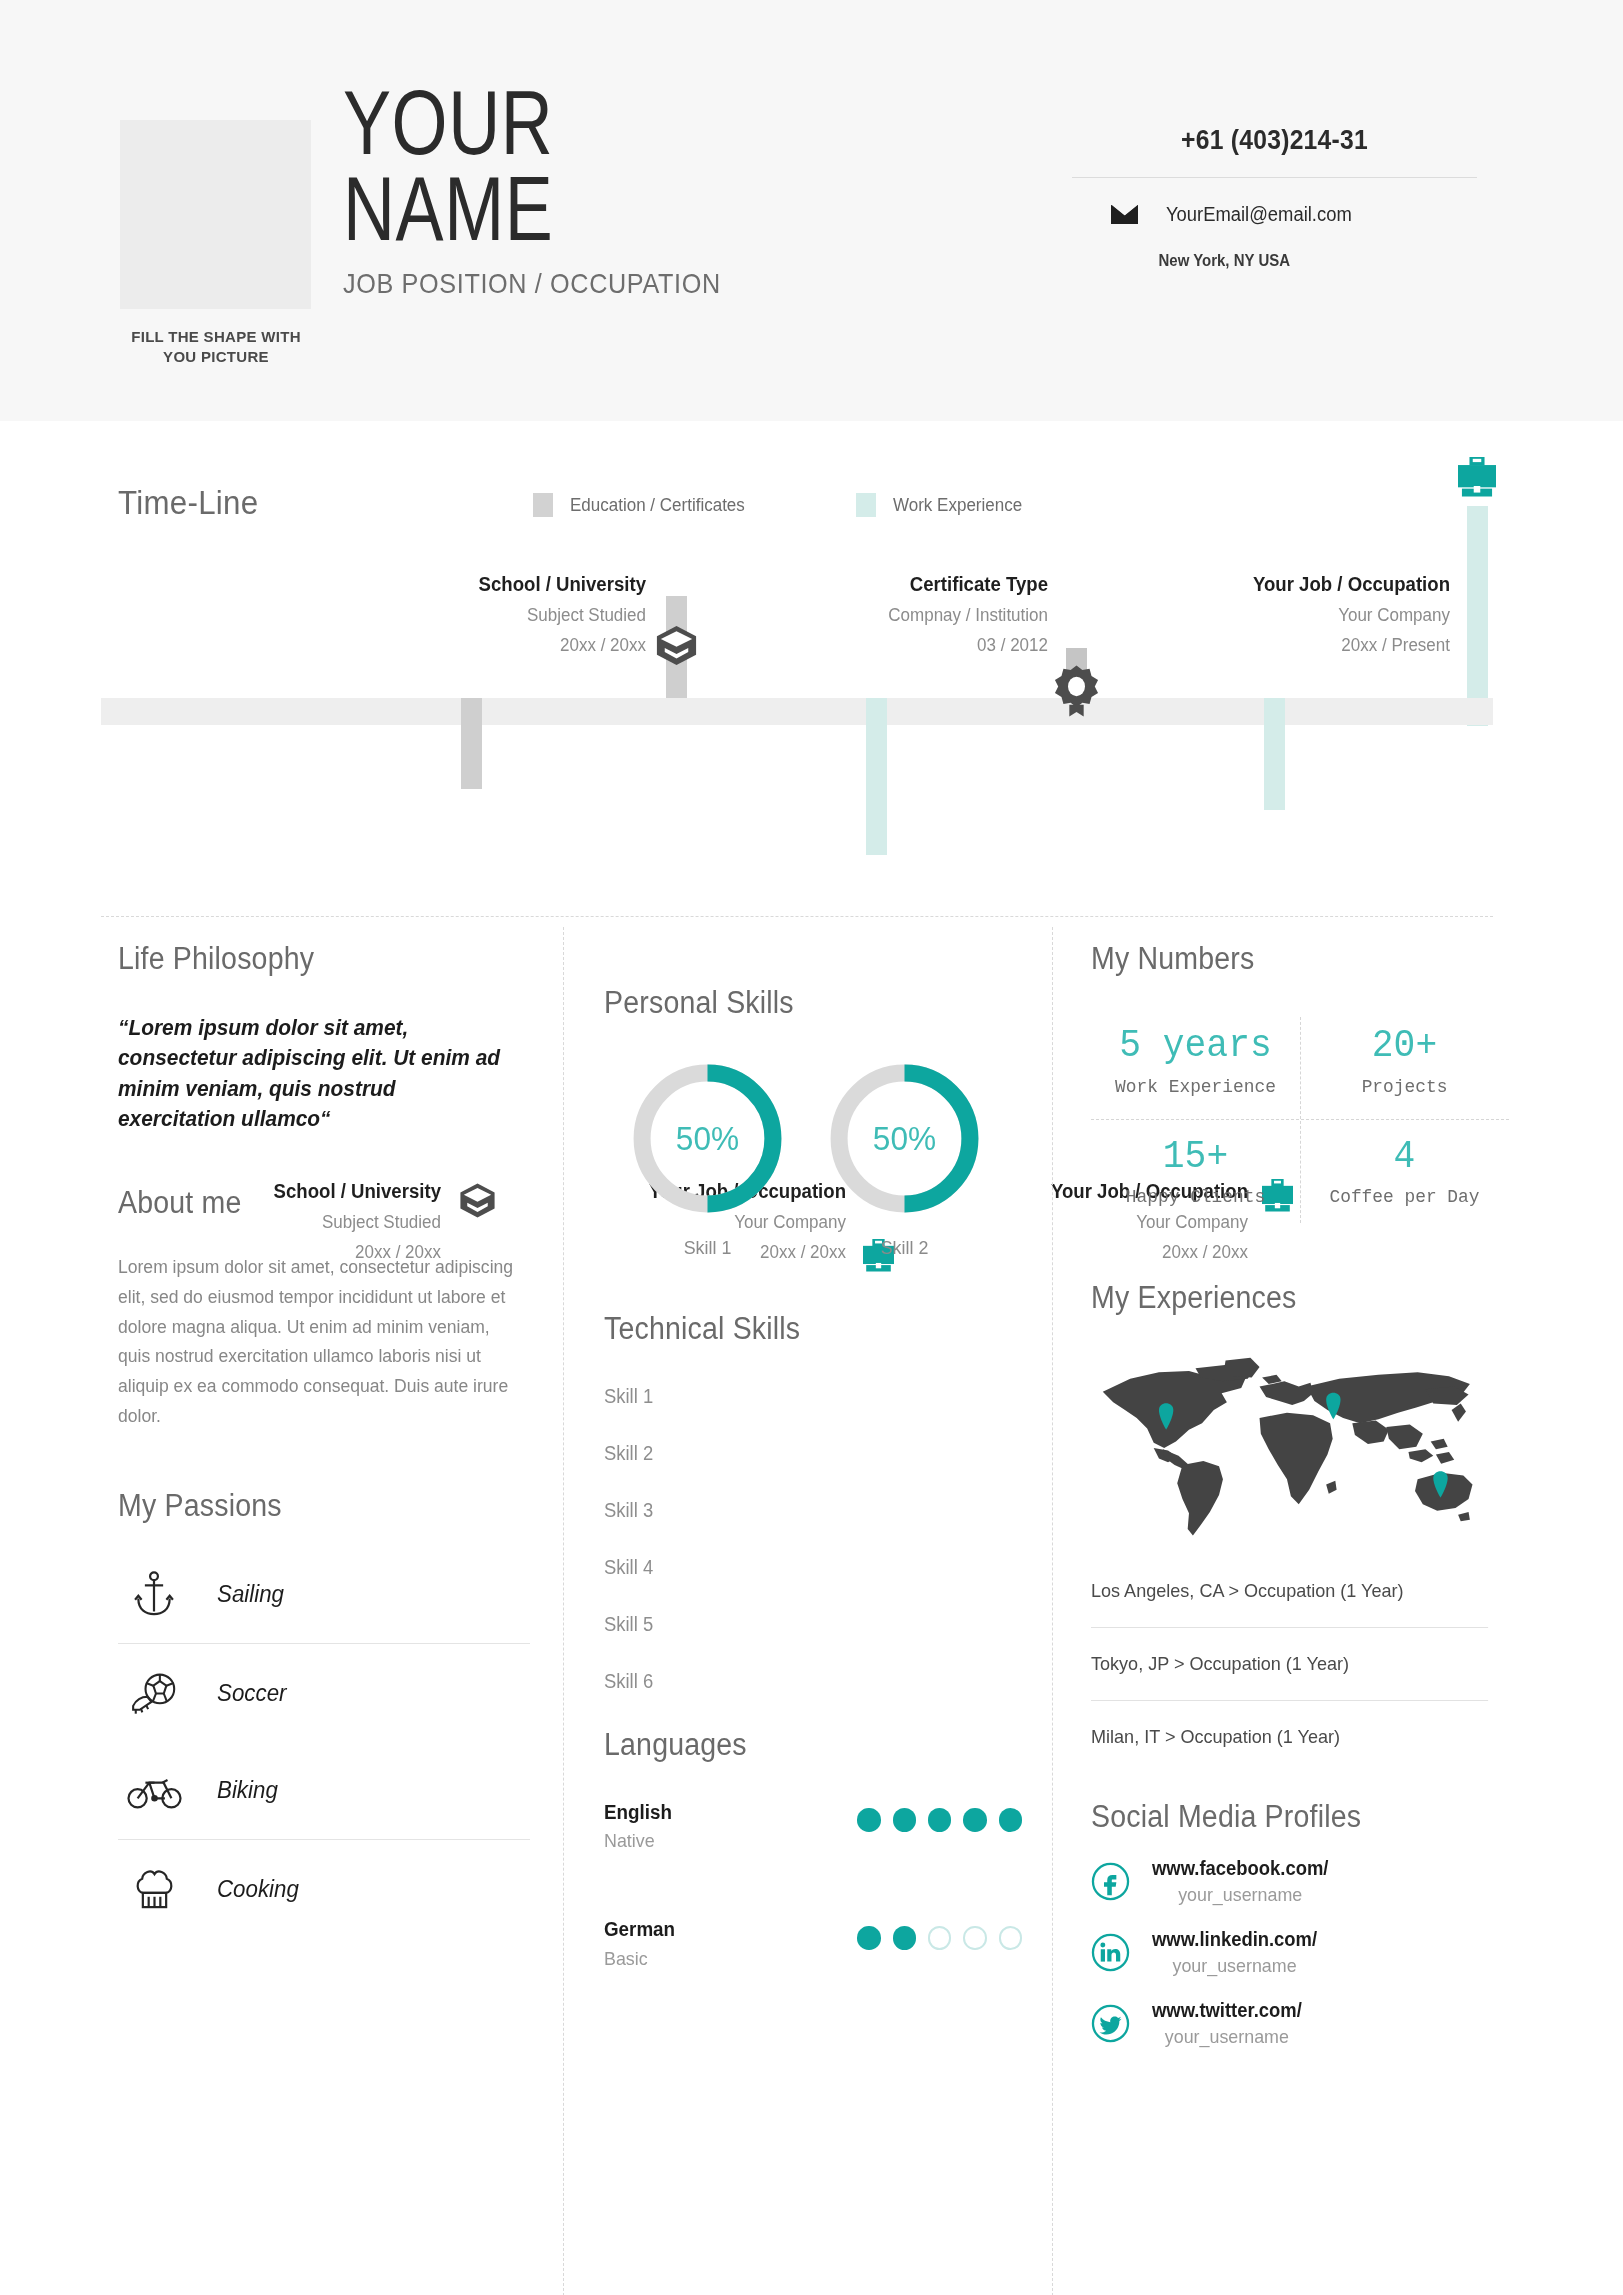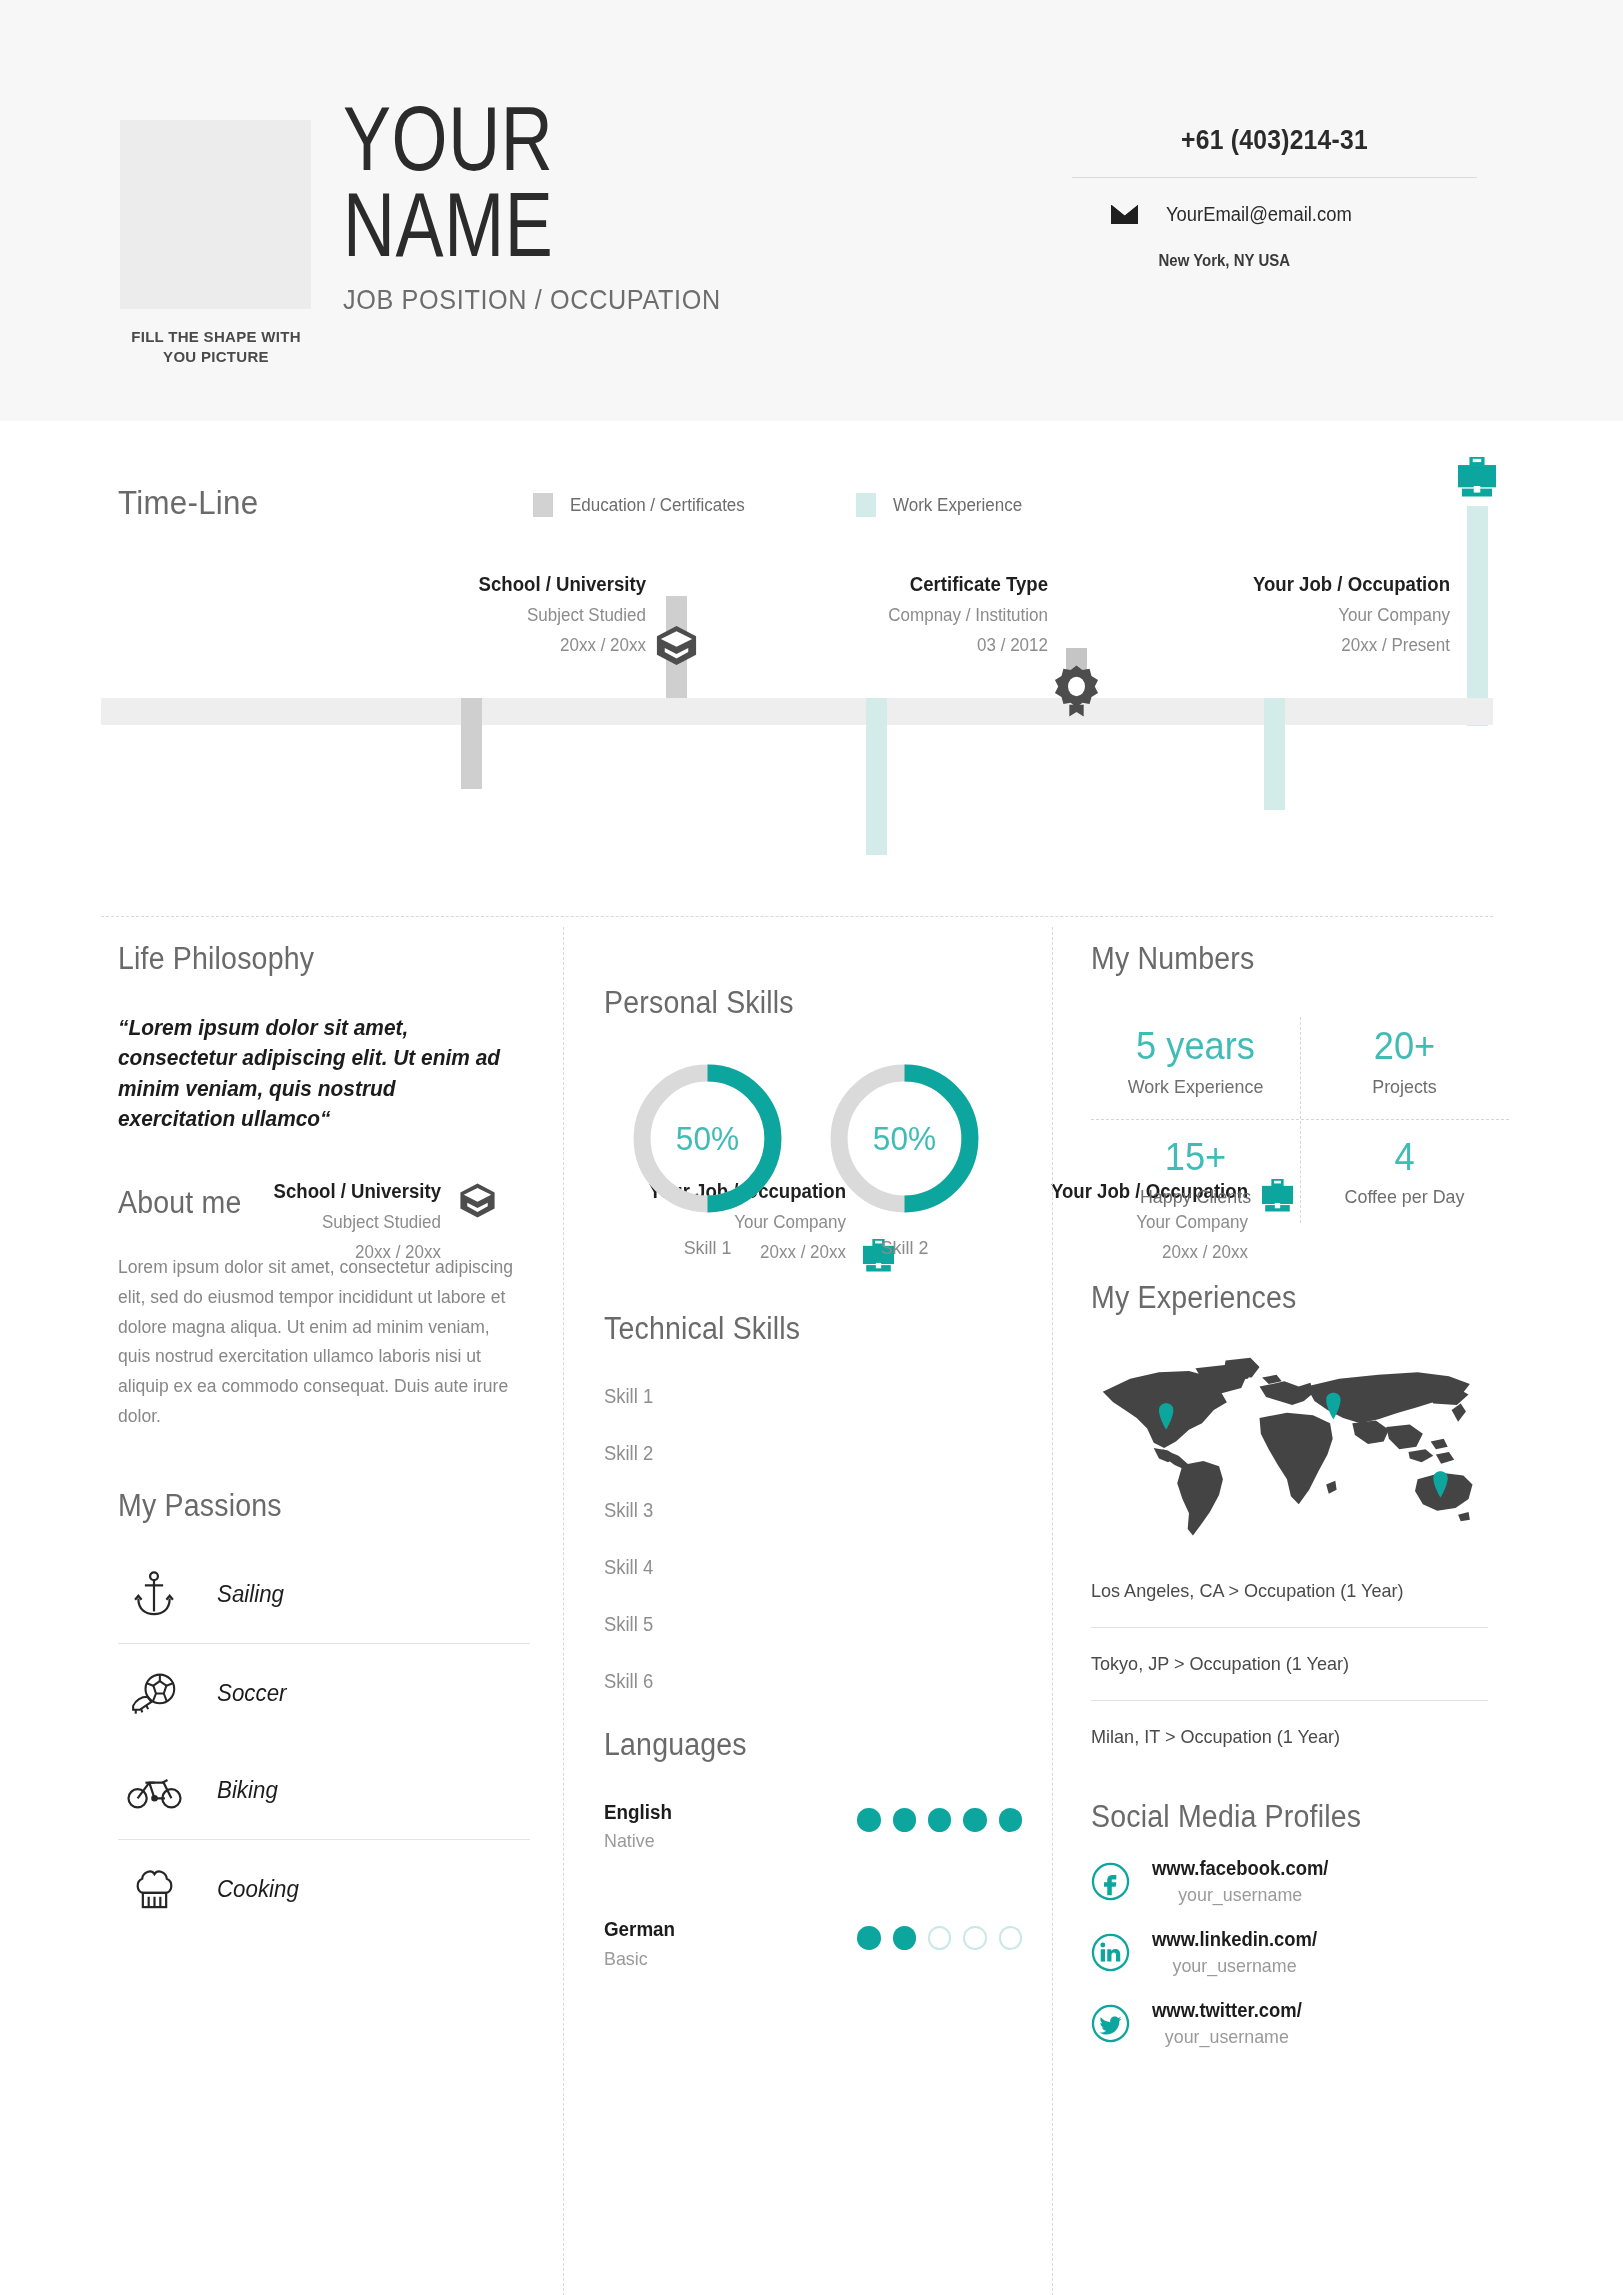--- a/index.html
+++ b/index.html
@@ -18,21 +18,21 @@
   }
   .photo-box {
     position:absolute; left:120px; top:120px; width:191px; height:189px;
     background:#ececec;
   }
   .photo-caption {
     position:absolute; left:72px; top:327px; width:288px;
     text-align:center; font-size:15px; letter-spacing:0.3px;
     color:#4a4a4a; line-height:1.35; font-weight:600;
   }
-  .name-block { position:absolute; left:343px; top:97px; }
+  .name-block { position:absolute; left:343px; top:81px; }
   .name-line {
     font-size:90px; line-height:0.95; letter-spacing:0.7px;
     font-weight:300; color:#2b2b2b;
     font-family:"Liberation Sans", sans-serif;
     transform: scaleX(0.80); transform-origin: left top;
   }
   .job-title {
     margin-top:15.7px; font-size:27.4px; letter-spacing:0.7px;
     color:#6d6d6d; font-weight:400;
     transform: scaleX(0.92); transform-origin:left top;
@@ -151,21 +151,21 @@
   .lang-lvl { font-size:19px; color:#9a9a9a; margin-top:6.5px;
     transform:scaleX(0.94); transform-origin:left top; }
   .dots { display:flex; gap:11.8px; margin-top:7.8px; }
   .dot { width:23.5px; height:23.5px; border-radius:50%; }
   .dot.on { background:#0da69f; }
   .dot.off { border:2px solid #c9e8e6; background:transparent; }
 
   
   .num-grid { margin-top:33px; position:relative; }
   .num-rowwrap { display:flex; }
-  .num-cell { width:50%; text-align:center; padding:14.4px 0 21px; }
+  .num-cell { width:50%; text-align:center; padding:14.4px 0 21px;font-family:Liberation Mono, monospace; }
   .num-v { font-size:39px; color:#3fbcb6; font-weight:300; letter-spacing:0;
     transform:scaleX(0.93); }
   .num-l { font-size:19px; color:#6e6e6e; margin-top:7.8px;
     transform:scaleX(0.94); }
   .num-hdiv { border-top:1.3px dashed #d6d6d6; }
   .num-vdiv { position:absolute; left:50%; top:6.5px; bottom:6.5px;
     border-left:1.3px dashed #d6d6d6; }
 
   .map-box { margin-top:34px; width:405px; height:196px; position:relative; }
   .exp-row { font-size:19px; color:#4a4a4a; padding:25px 0;

